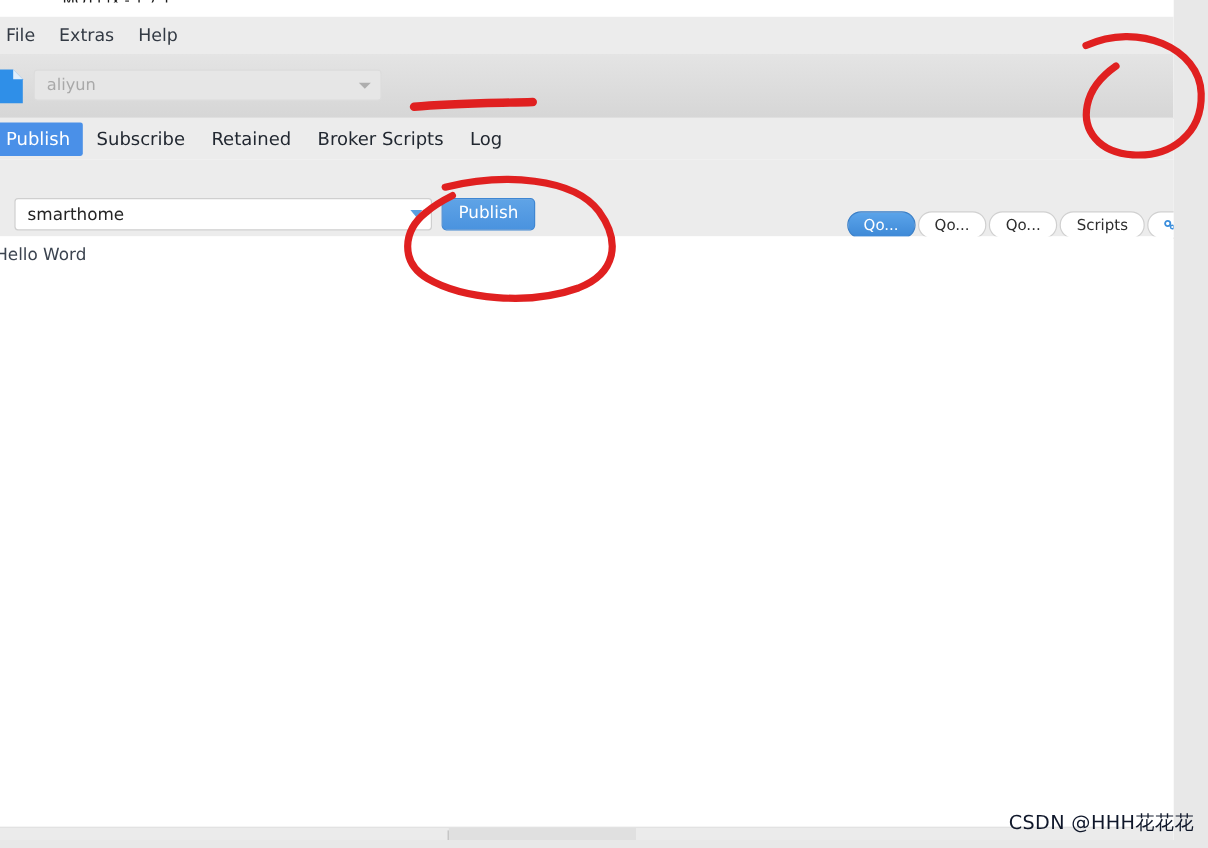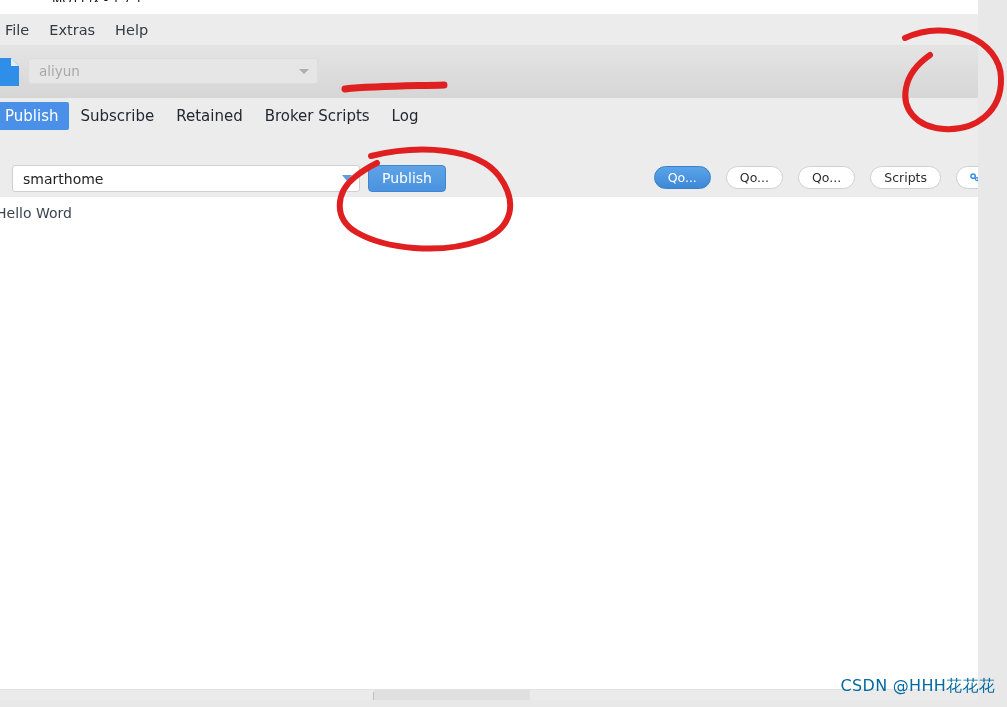--- a/index.html
+++ b/index.html
@@ -219,24 +219,24 @@
     border-radius: 4px;
     color: #ffffff;
     font-size: 14px;
     line-height: 25px;
     text-align: center;
     box-sizing: border-box;
     cursor: pointer;
   }
   #options-group {
     position: absolute;
-    right: 22px; top: 33px;
+    right: 22px; top: 43px;
     display: flex;
     align-items: center;
-    gap: 15px;
+    gap: 2px;
   }
   .pill {
     height: 23px;
     padding: 0 13px;
     border-radius: 12px;
     border: 1px solid #d0d0d0;
     background: #ffffff;
     color: #2e2e2e;
     font-size: 12.5px;
     line-height: 21px;
@@ -294,21 +294,21 @@
     width: 156px; height: 10px;
     background: #e0e0e0;
   }
 
   
   #watermark {
     position: absolute;
     right: 12px;
     top: 676px;
     font-size: 16px;
-    color: #0369a1;
+    color: #0f172a;
     letter-spacing: 0.3px;
     white-space: nowrap;
     z-index: 40;
   }
 
   
   #annotations {
     position: absolute;
     left: 0; top: 0;
     width: 1007px; height: 707px;

